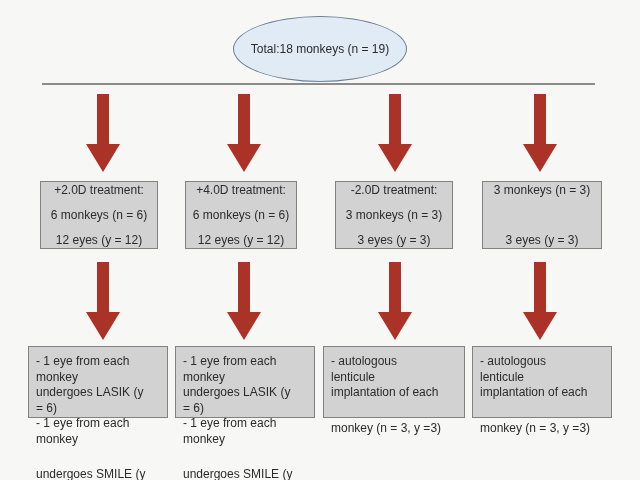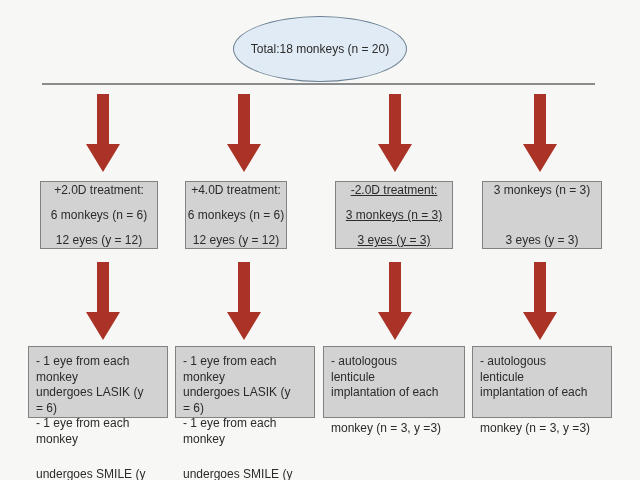--- a/index.html
+++ b/index.html
@@ -70,22 +70,22 @@
     top: 181px;
     height: 68px;
     display: flex;
     flex-direction: column;
     justify-content: space-between;
     align-items: center;
     text-align: center;
     line-height: 16px;
   }
   .mid.c0 { left: 40px;  width: 118px; }
-  .mid.c1 { left: 185px; width: 102px; }
-  .mid.c2 { left: 335px; width: 118px; text-decoration: underline; }
+  .mid.c1 { left: 185px; width: 112px; }
+  .mid.c2 { left: 335px; width: 118px; }
   .mid.c3 { left: 482px; width: 120px; }
 
   .low {
     top: 346px;
     height: 72px;
     padding: 7px 20px 0 7px;
     text-align: left;
     line-height: 15.5px;
   }
   .low.c0 { left: 28px;  width: 140px; }
@@ -94,21 +94,21 @@
   .low.c3 { left: 472px; width: 140px; }
   .low .gap { margin-top: 20px; }
 </style>
 </head>
 <body>
 
 <div class="stage">
 
   <div class="oval">
     <div>Total:</div>
-    <div>18 monkeys (n = 20)</div>
+    <div>18 monkeys (n = 19)</div>
   </div>
 
   <div class="hline"></div>
 
   <svg class="arrow r1 ac0" viewBox="0 0 34 78">
       <polygon points="11,0 23,0 23,50 34,50 17,78 0,50 11,50"></polygon>
     </svg>
   <svg class="arrow r1 ac1" viewBox="0 0 34 78">
       <polygon points="11,0 23,0 23,50 34,50 17,78 0,50 11,50"></polygon>
     </svg>

